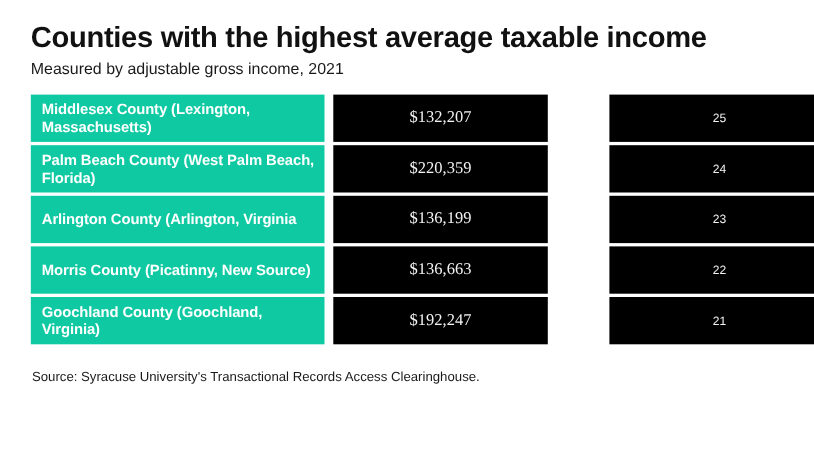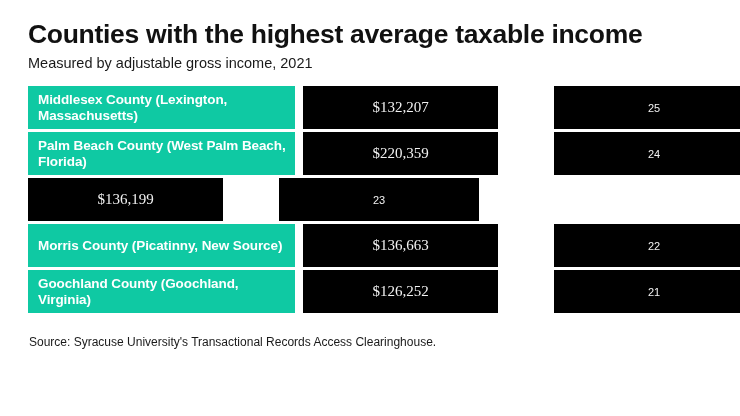--- a/index.html
+++ b/index.html
@@ -122,33 +122,34 @@
       <div class="cell-rank">25</div>
     </div>
 
     <div class="row">
       <div class="cell-county">Palm Beach County (West Palm Beach, Florida)</div>
       <div class="cell-income">$220,359</div>
       <div class="cell-rank">24</div>
     </div>
 
     <div class="row">
+      <div class="cell-county">Arlington County (Arlington, Virginia</div>
       <div class="cell-income">$136,199</div>
       <div class="cell-rank">23</div>
     </div>
 
     <div class="row">
       <div class="cell-county">Morris County (Picatinny, New Source)</div>
       <div class="cell-income">$136,663</div>
       <div class="cell-rank">22</div>
     </div>
 
     <div class="row">
       <div class="cell-county">Goochland County (Goochland, Virginia)</div>
-      <div class="cell-income">$126,252</div>
+      <div class="cell-income">$192,247</div>
       <div class="cell-rank">21</div>
     </div>
 
   </div>
 
   <div class="source">Source: Syracuse University's Transactional Records Access Clearinghouse.</div>
 
 </div>
 
 </body></html>

